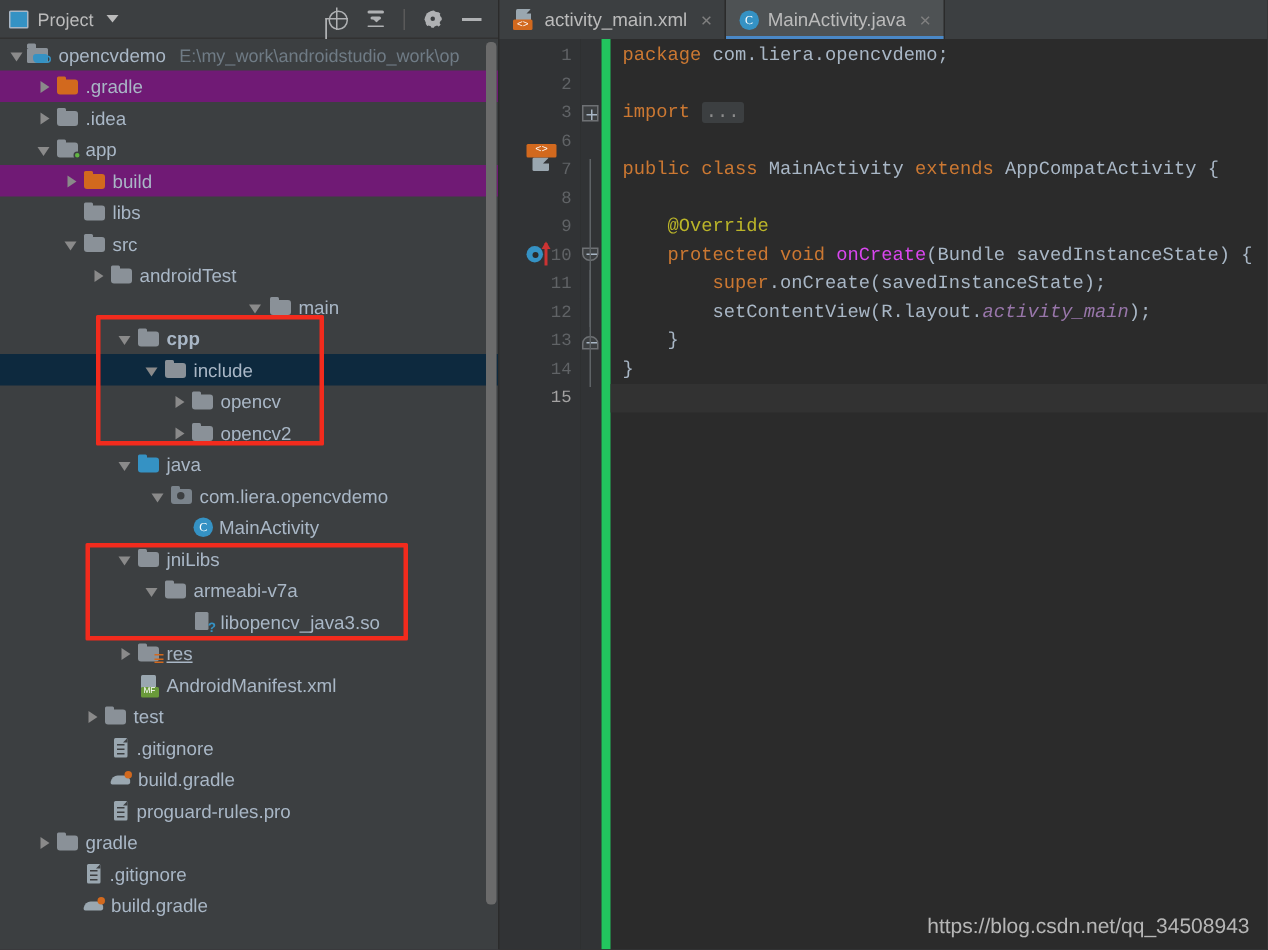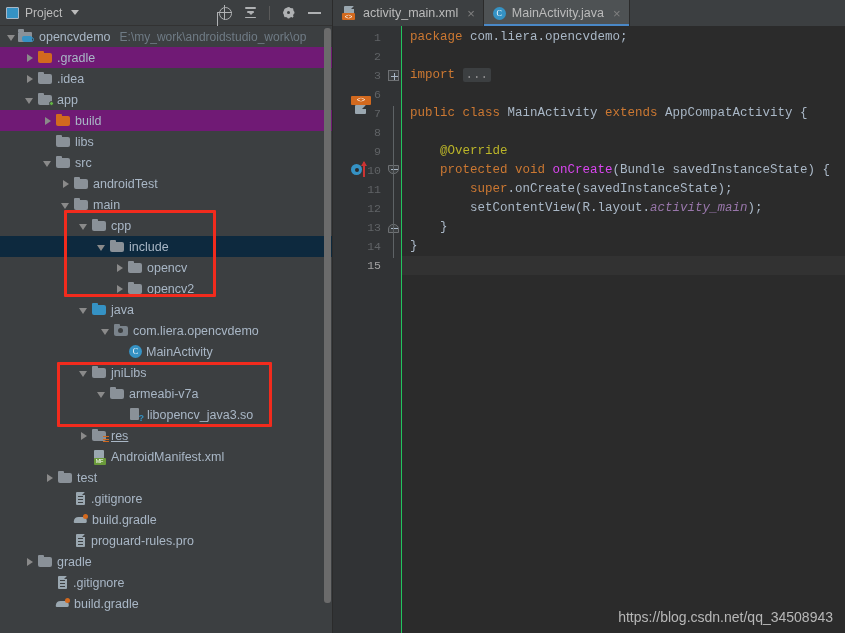--- a/index.html
+++ b/index.html
@@ -369,21 +369,21 @@
   .fold-end::before {
     content: ""; position: absolute; left: 2px; bottom: 3px; width: 7px; height: 1px; background: #a9b7c6;
   }
   .fold-bar {
     position: absolute; left: 6px; top: 0; bottom: 0; width: 1px; background: #5e6366;
   }
   #code-lines {
     position: relative; flex: 1;
     background: #2b2b2b;
     padding-top: 2px;
-    border-left: 1px solid #22c55e;
+    border-left: 6px solid #22c55e;
   }
   .cline {
     height: 19px; line-height: 19px;
     font-family: "Liberation Mono", monospace;
     font-size: 12.5px; color: #a9b7c6;
     white-space: pre; padding-left: 8px;
   }
   .cline.current {
     background: #323232;
     box-shadow: inset 0 0 0 0 #323232;
@@ -486,28 +486,28 @@
             </span>
             <span class="row-label">src</span>
           </div>
           <div class="row" style="padding-left: 60px;">
             <span class="arrow closed"></span>
             <span class="ticon">
               <span class="folder f-gray"></span>
             </span>
             <span class="row-label">androidTest</span>
           </div>
-          <div class="row" style="padding-left: 60px;">
+          <div class="row" style="padding-left: 60px; justify-content: center;">
             <span class="arrow open"></span>
             <span class="ticon">
               <span class="folder f-gray"></span>
             </span>
             <span class="row-label">main</span>
           </div>
-          <div class="row" style="padding-left: 78px;">
+          <div class="row" style="padding-left: 78px; font-weight: bold;">
             <span class="arrow open"></span>
             <span class="ticon">
               <span class="folder f-gray"></span>
             </span>
             <span class="row-label">cpp</span>
           </div>
           <div class="row selected" style="padding-left: 96px;">
             <span class="arrow open"></span>
             <span class="ticon">
               <span class="folder f-gray"></span>
@@ -584,21 +584,21 @@
           </div>
           <div class="row" style="padding-left: 78px;">
             <span class="arrow none"></span>
             <span class="mf-icon">
               <span class="mfp"></span>
               <span class="mfl"></span>
               <span class="mfb">MF</span>
             </span>
             <span class="row-label">AndroidManifest.xml</span>
           </div>
-          <div class="row" style="padding-left: 44px;">
+          <div class="row" style="padding-left: 56px;">
             <span class="arrow closed"></span>
             <span class="ticon">
               <span class="folder f-gray"></span>
             </span>
             <span class="row-label">test</span>
           </div>
           <div class="row" style="padding-left: 60px;">
             <span class="arrow none"></span>
             <span class="file-icon">
               <span class="pg"></span>

